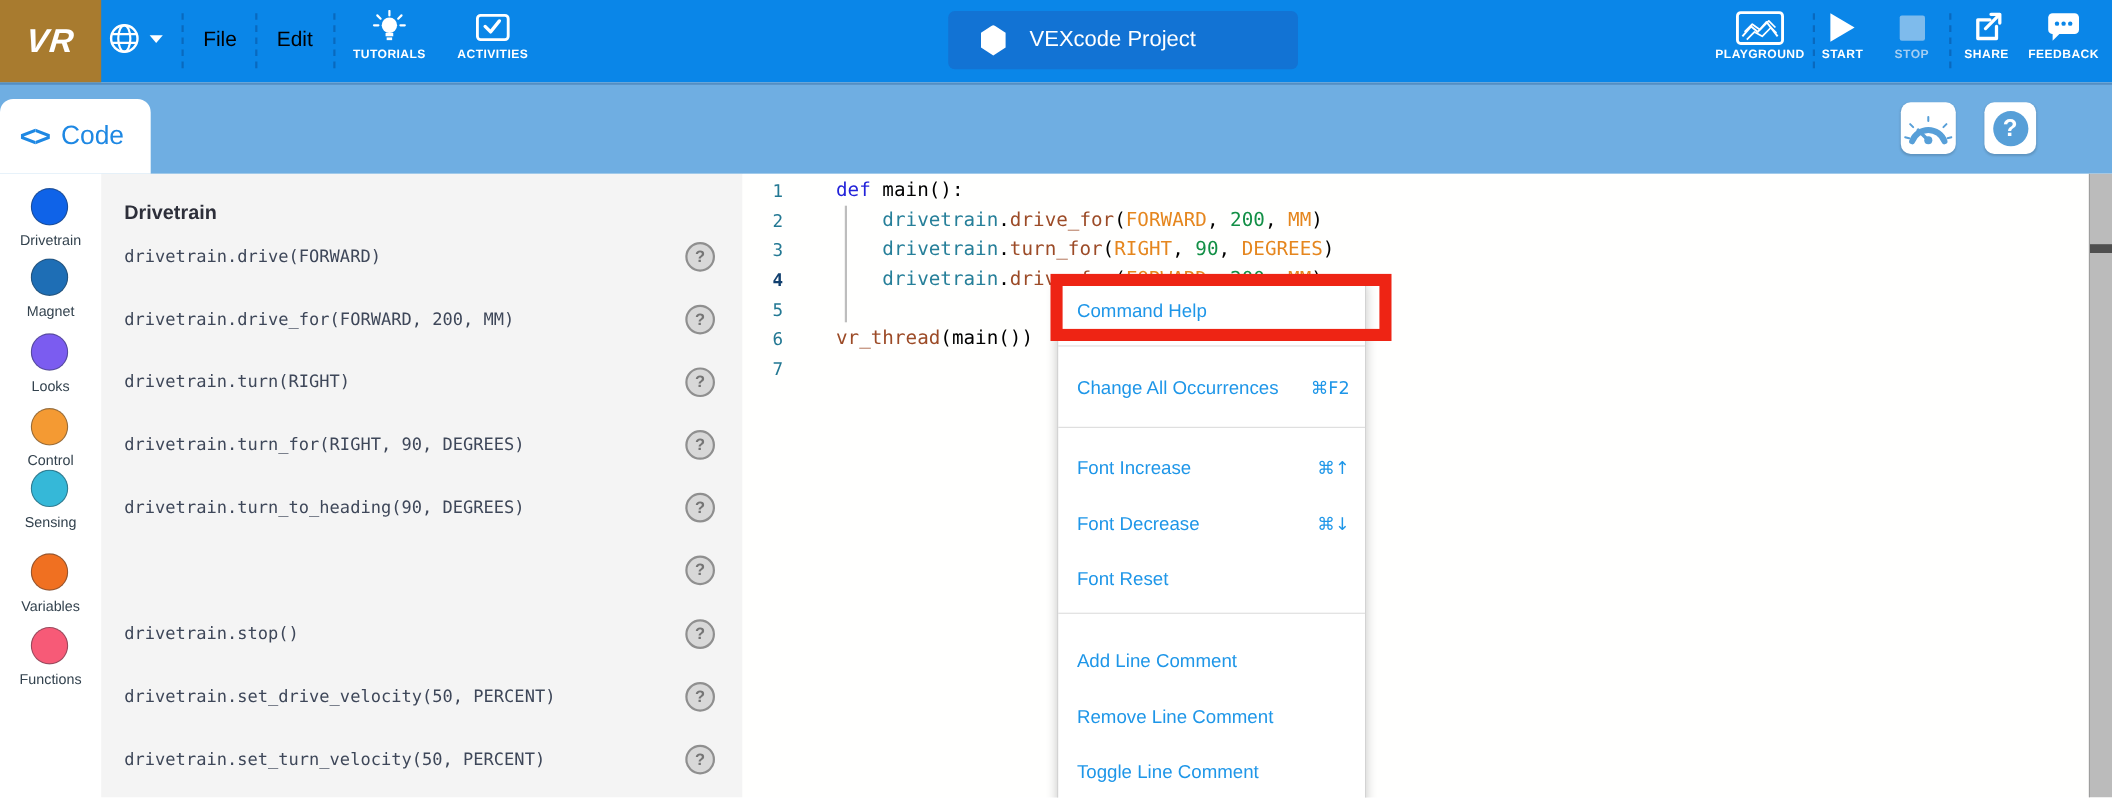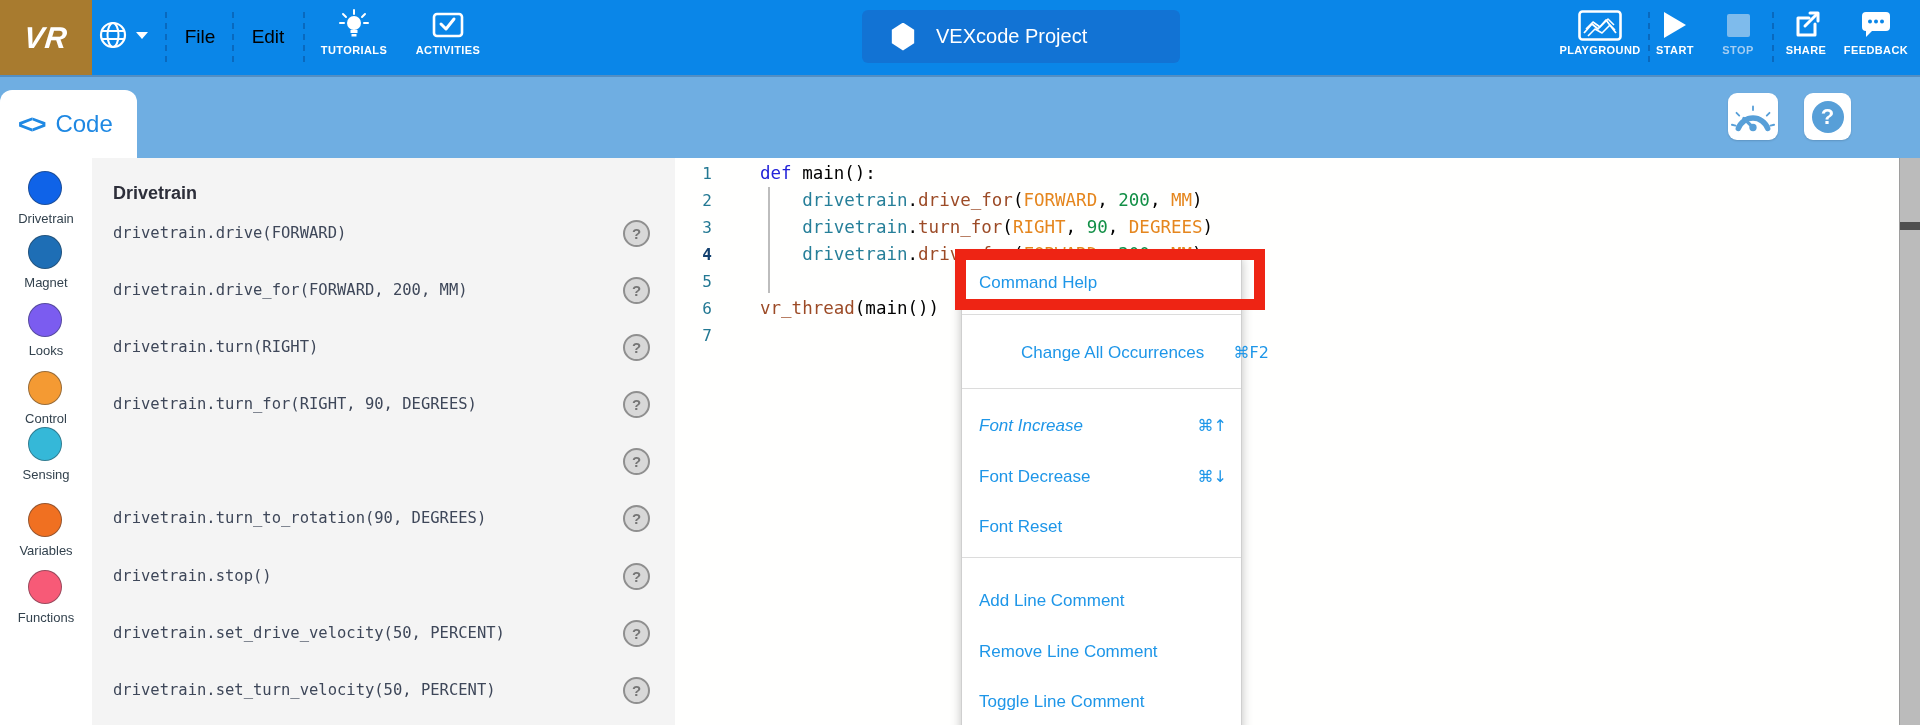--- a/index.html
+++ b/index.html
@@ -262,24 +262,24 @@
       </div>
       <div class="cmd-row abs" style="top: 176px;">
         <div class="cmd-text">drivetrain.turn(RIGHT)</div>
         <div class="cmd-help">?</div>
       </div>
       <div class="cmd-row abs" style="top: 233px;">
         <div class="cmd-text">drivetrain.turn_for(RIGHT, 90, DEGREES)</div>
         <div class="cmd-help">?</div>
       </div>
       <div class="cmd-row abs" style="top: 290px;">
+        <div class="cmd-text">drivetrain.turn_to_heading(90, DEGREES)</div>
         <div class="cmd-help">?</div>
       </div>
       <div class="cmd-row abs" style="top: 347px;">
-        <div class="cmd-text">drivetrain.turn_to_rotation(90, DEGREES)</div>
         <div class="cmd-help">?</div>
       </div>
       <div class="cmd-row abs" style="top: 405px;">
         <div class="cmd-text">drivetrain.stop()</div>
         <div class="cmd-help">?</div>
       </div>
       <div class="cmd-row abs" style="top: 462px;">
         <div class="cmd-text">drivetrain.set_drive_velocity(50, PERCENT)</div>
         <div class="cmd-help">?</div>
       </div>
@@ -325,27 +325,27 @@
   <div id="scrollbar-track" class="abs">
     <div id="scrollbar-thumb"></div>
   </div>
 </div>
 
 <div id="context-menu" class="abs">
     <div class="menu-item abs" style="top: 10px;">
       <div class="mlabel" style="color: rgb(30, 150, 232);">Command Help</div>
     </div>
     <div class="menu-divider abs" style="top: 58px;"></div>
-    <div class="menu-item abs" style="top: 80px; margin-left: 42px;">
+    <div class="menu-item abs" style="top: 80px;">
       <div class="mlabel" style="color: rgb(30, 150, 232);">Change All Occurrences</div>
       <div class="mshort" style="color: rgb(30, 150, 232);">⌘F2</div>
     </div>
     <div class="menu-divider abs" style="top: 132px;"></div>
     <div class="menu-item abs" style="top: 153px;">
-      <div class="mlabel" style="color: rgb(30, 150, 232); font-style: italic;">Font Increase</div>
+      <div class="mlabel" style="color: rgb(30, 150, 232);">Font Increase</div>
       <div class="mshort" style="color: rgb(30, 150, 232);">⌘↑</div>
     </div>
     <div class="menu-item abs" style="top: 204px;">
       <div class="mlabel" style="color: rgb(30, 150, 232); text-align: center;">Font Decrease</div>
       <div class="mshort" style="color: rgb(30, 150, 232);">⌘↓</div>
     </div>
     <div class="menu-item abs" style="top: 254px;">
       <div class="mlabel" style="color: rgb(30, 150, 232);">Font Reset</div>
     </div>
     <div class="menu-divider abs" style="top: 301px;"></div>

